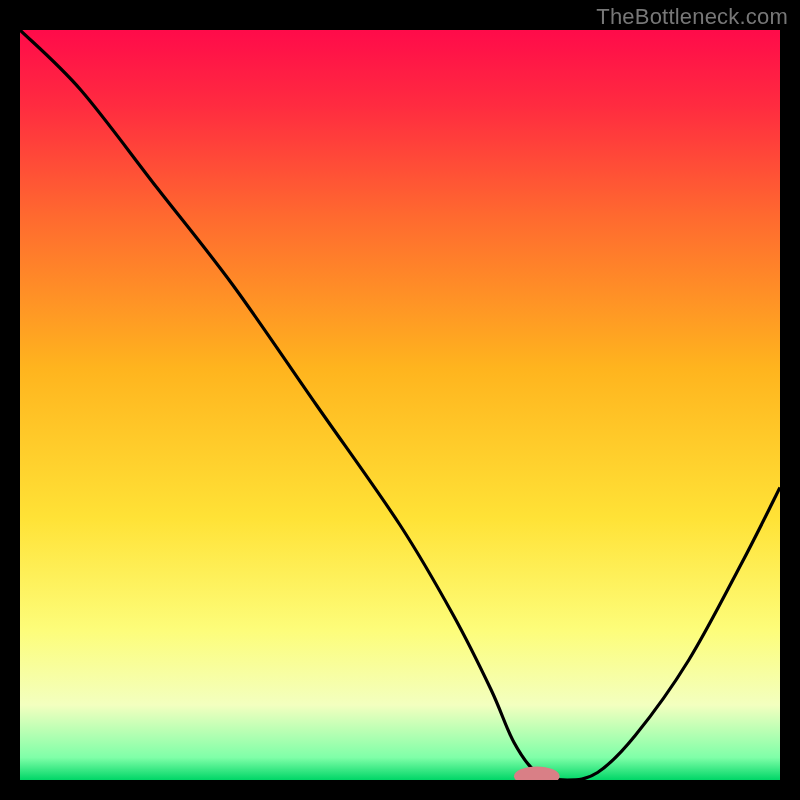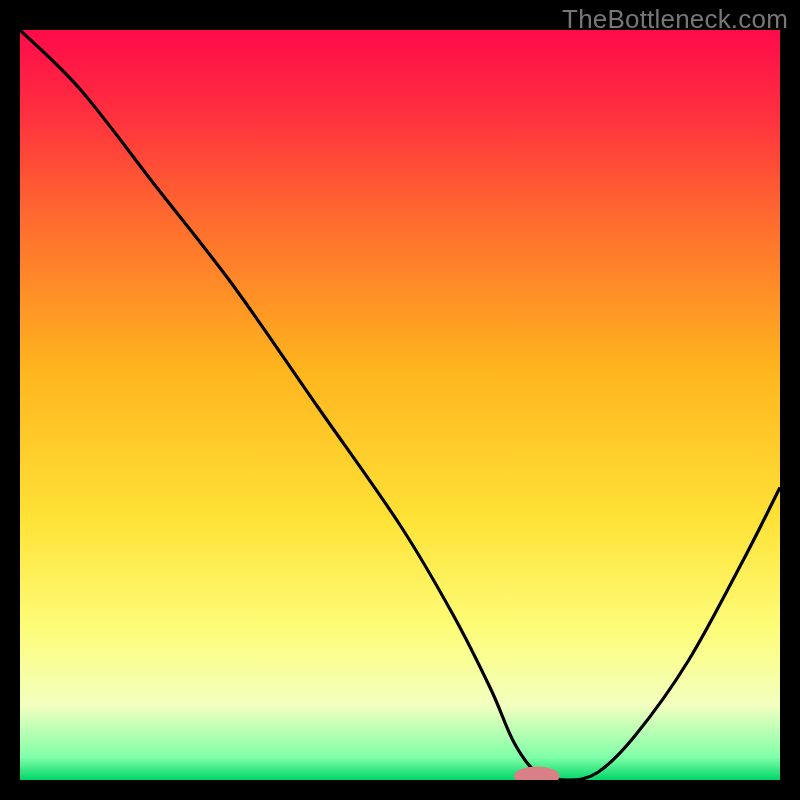--- a/index.html
+++ b/index.html
@@ -9,21 +9,21 @@
     height: 800px;
     background: #000;
     position: relative;
     overflow: hidden;
   }
   .watermark {
     position: absolute;
     top: 4px;
     right: 12px;
     font-family: Arial, Helvetica, sans-serif;
-    font-size: 26px;
+    font-size: 22px;
     color: #777;
     z-index: 10;
     letter-spacing: 0.2px;
   }
   .plot-area {
     position: absolute;
     left: 20px;
     top: 30px;
     width: 760px;
     height: 750px;

